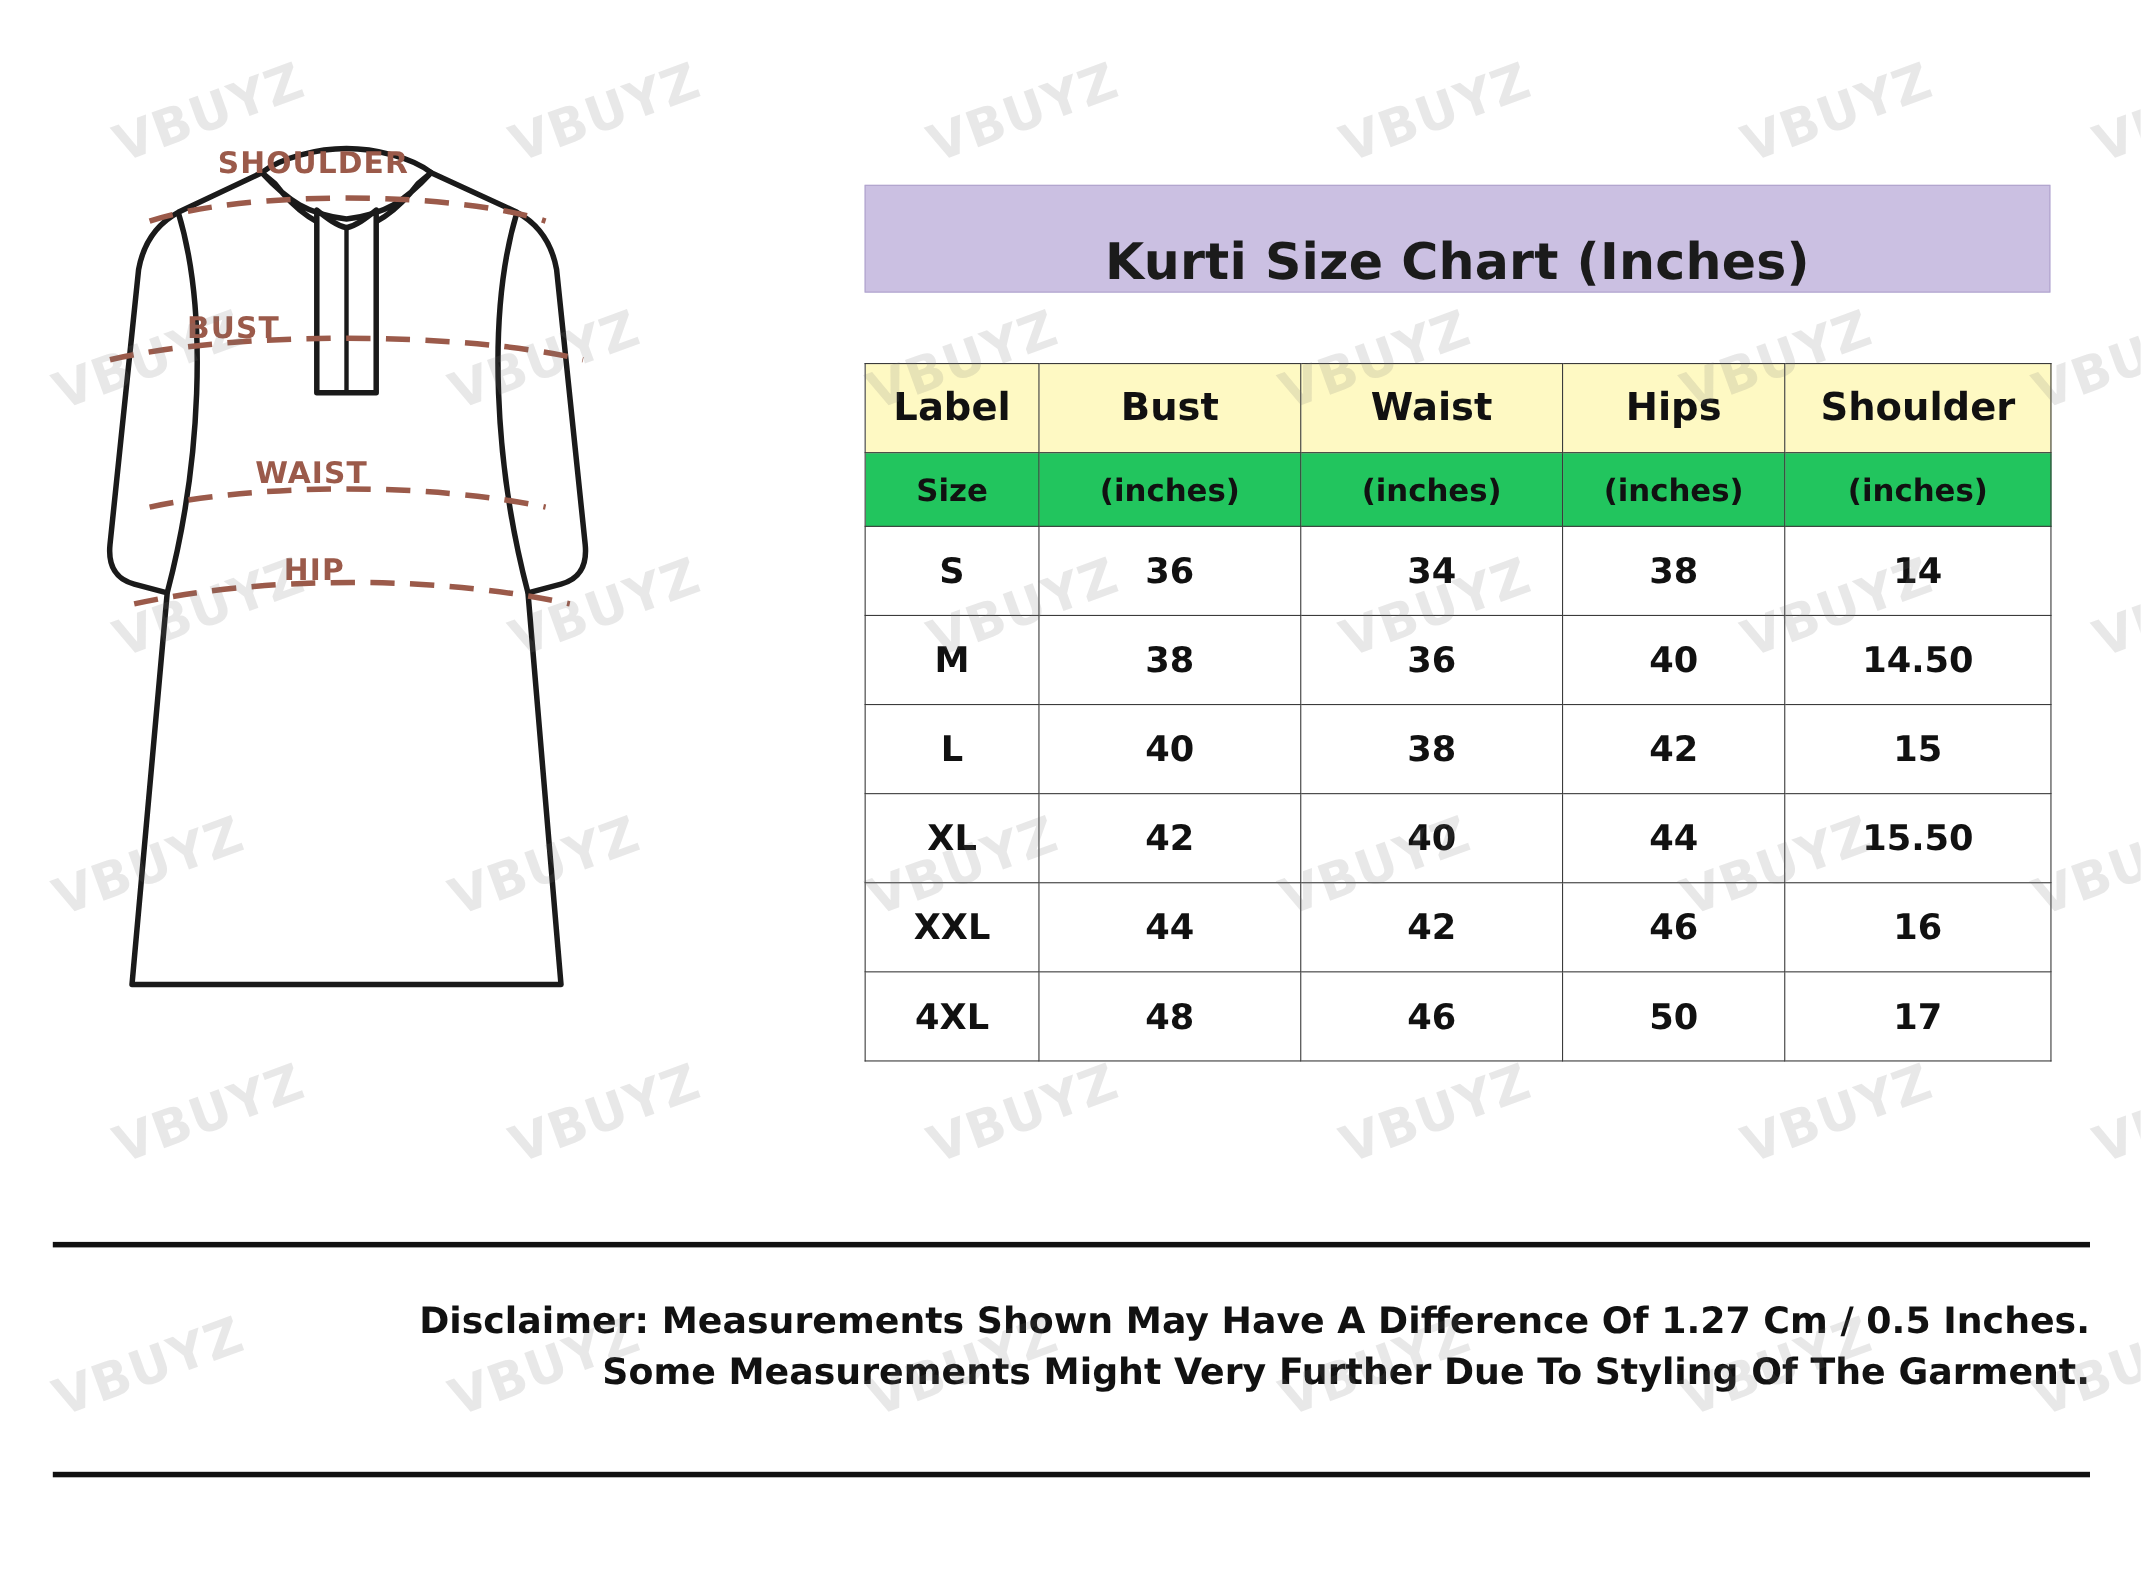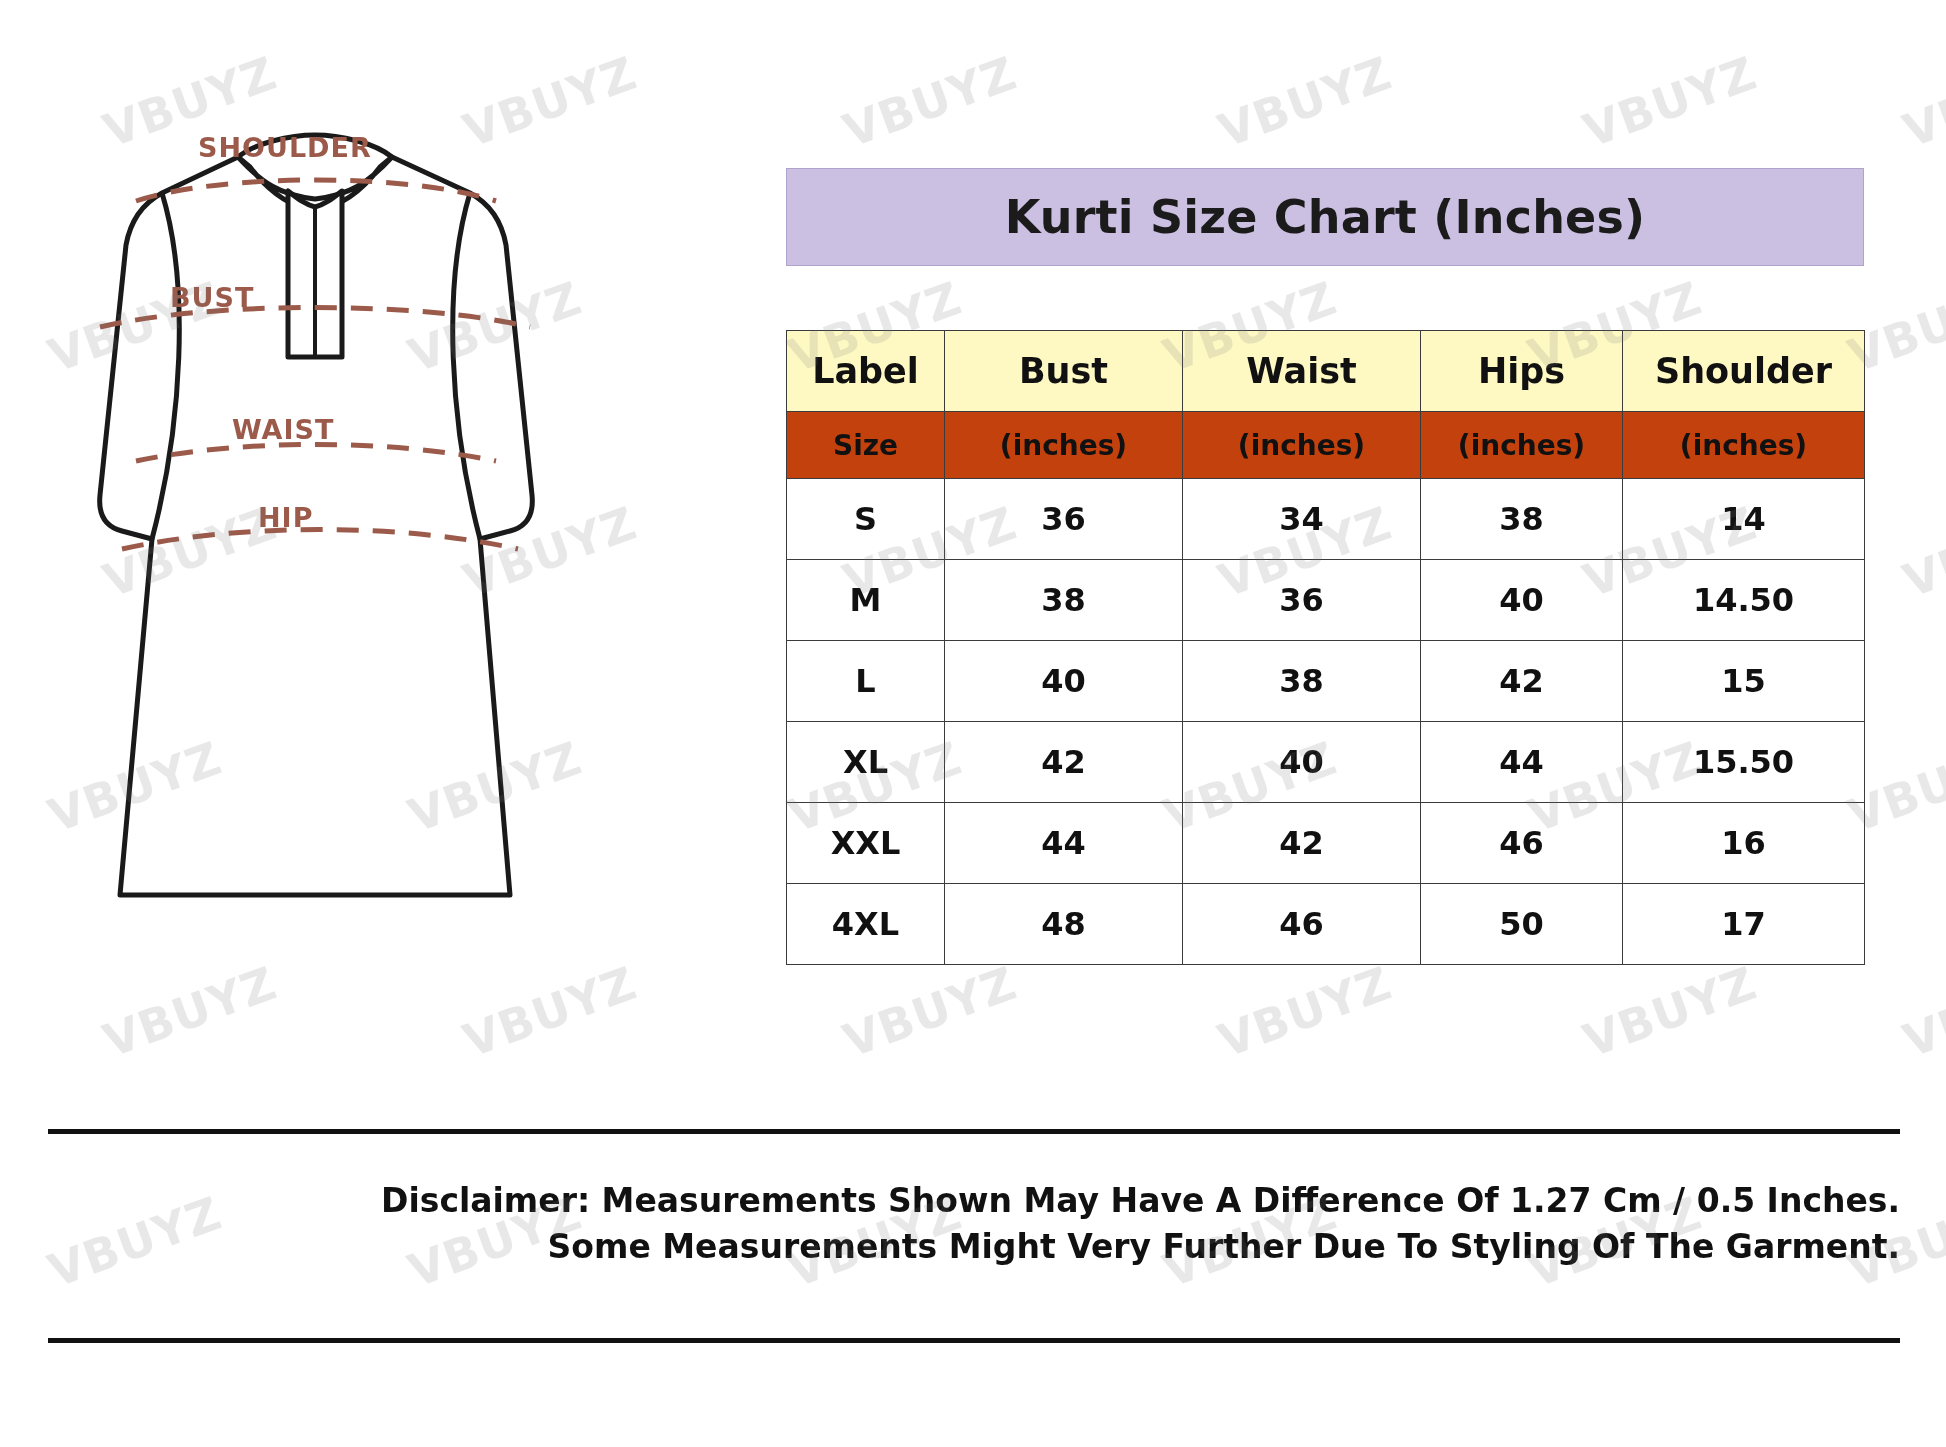--- a/index.html
+++ b/index.html
@@ -57,21 +57,21 @@
     position: absolute;
     left: 786px;
     top: 168px;
     width: 1078px;
   }
   #chart-title-bar {
     background: #cbc0e2;
     border: 1px solid #b0a3cd;
     height: 96px;
     display: flex;
-    align-items: center;
+    align-items: flex-end;
     justify-content: center;
   }
   #chart-title {
     font-size: 46px;
     font-weight: 700;
     color: #1b1b1b;
     letter-spacing: 0.2px;
   }
 
   table#size-table {
@@ -86,21 +86,21 @@
     color: #111;
   }
   thead tr.head-row th {
     background: #fef9c3;
     font-size: 35px;
     font-weight: 700;
     height: 80px;
     padding: 0;
   }
   thead tr.unit-row th {
-    background: #c2410c;
+    background: #22c55e;
     font-size: 28px;
     font-weight: 700;
     height: 66px;
     padding: 0;
   }
   tbody td {
     background: #ffffff;
     font-size: 32px;
     font-weight: 600;
     height: 80px;

